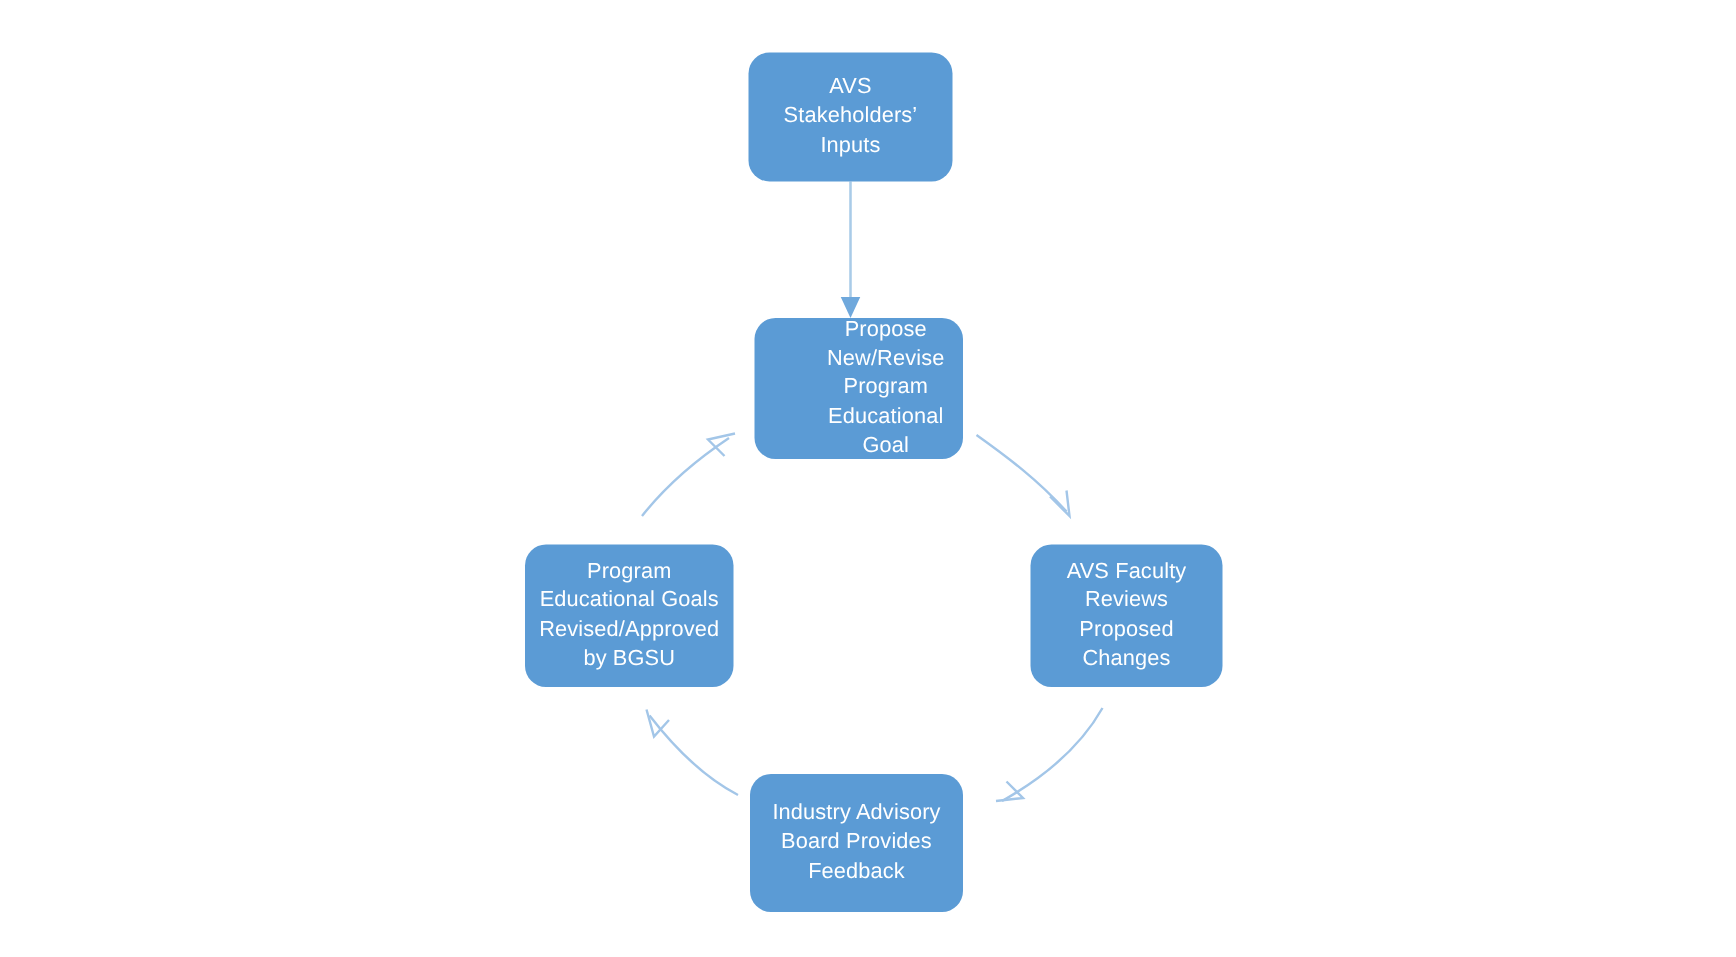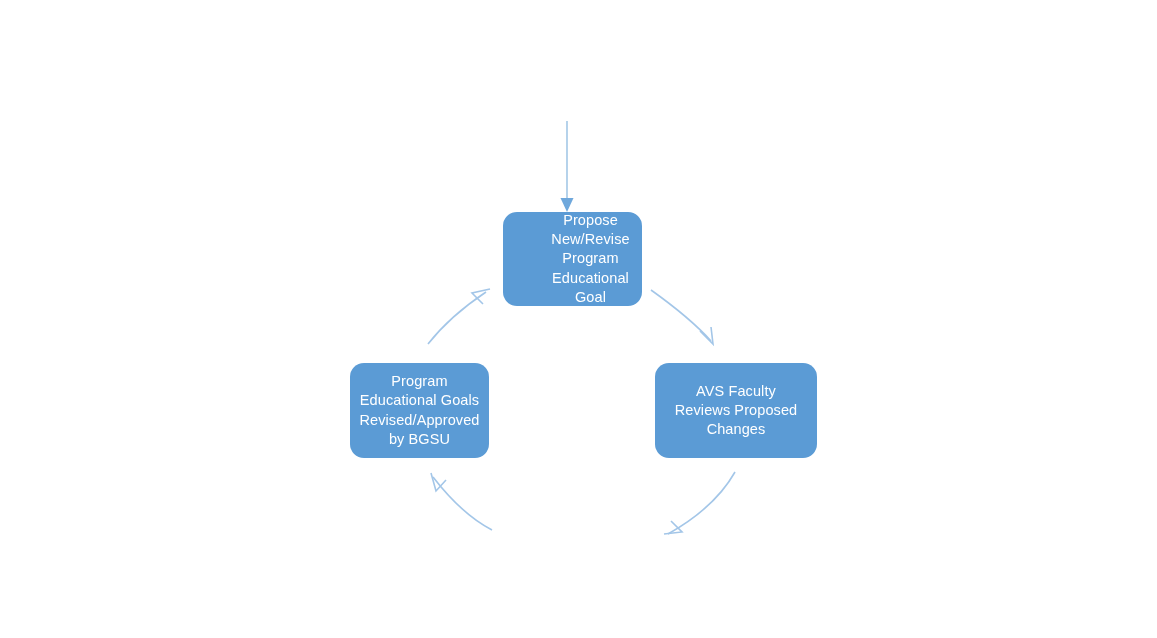--- a/index.html
+++ b/index.html
@@ -90,29 +90,35 @@
       <path class="arc-head" d="M 431 473 L 436 491 L 446 480"></path>
     </g>
 
     <g>
       <path class="arc-path" d="M 428 344 C 443 325, 462 308, 486 292"></path>
       <path class="arc-head" d="M 490 289 L 472 293 L 483 304"></path>
     </g>
 
   </svg>
 
+  <div class="flow-box" style="left:499px; top:35px; width:136px; height:86px;">AVS
+Stakeholders’
+Inputs</div>
 
   <div class="flow-box" style="left:503px; top:212px; width:139px; height:94px;padding-left:44px;">Propose
 New/Revise
 Program
 Educational Goal</div>
 
-  <div class="flow-box" style="left:655px; top:363px; width:162px; height:95px;">AVS Faculty
+  <div class="flow-box" style="left:687px; top:363px; width:128px; height:95px;">AVS Faculty
 Reviews Proposed
 Changes</div>
 
+  <div class="flow-box" style="left:500px; top:516px; width:142px; height:92px;">Industry Advisory
+Board Provides
+Feedback</div>
 
   <div class="flow-box" style="left:350px; top:363px; width:139px; height:95px;">Program
 Educational Goals
 Revised/Approved
 by BGSU</div>
 
 </div>
 
 </body></html>

